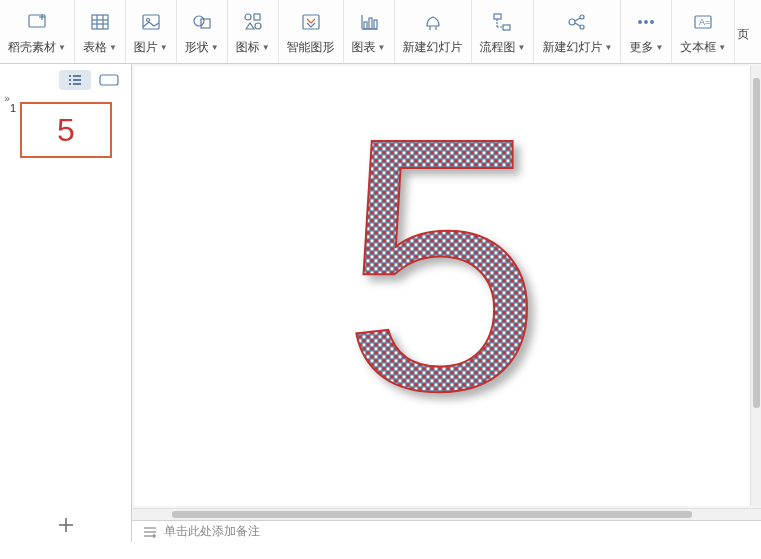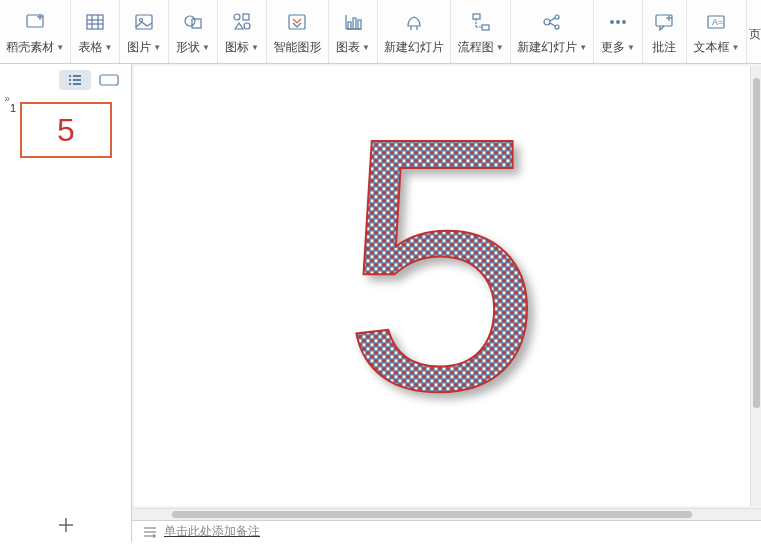--- a/index.html
+++ b/index.html
@@ -168,21 +168,20 @@
       right: 1px;
       top: 12px;
       width: 7px;
       height: 330px;
       background: #c4c4c4;
       border-radius: 3px;
     }
     .bottom-bar {
       height: 34px;
       display: flex;
-      text-decoration: underline;
     }
     .add-slide {
       width: 132px;
       border-right: 1px solid #d0d0d0;
       display: flex;
       align-items: center;
       justify-content: center;
     }
     .hscroll-area {
       flex: 1;
@@ -359,33 +358,20 @@
     <span class="tool-icon">
       <svg width="22" height="22" viewBox="0 0 22 22">
           <circle cx="5" cy="11" r="1.3" fill="#5b7fa6"></circle>
           <circle cx="11" cy="11" r="1.3" fill="#5b7fa6"></circle>
           <circle cx="17" cy="11" r="1.3" fill="#5b7fa6"></circle>
         </svg>
     </span>
     <span class="tool-label">
         <span>更多</span>
         <span class="dd-arrow">▼</span>
-      </span>
-  </div>
-  <div class="tool-item">
-    <span class="tool-icon">
-      <svg width="22" height="22" viewBox="0 0 22 22">
-          <rect x="3" y="4" width="16" height="11" rx="1"></rect>
-          <line x1="16" y1="4" x2="16" y2="10"></line>
-          <line x1="13" y1="7" x2="19" y2="7"></line>
-          <polyline points="7,15 7,19 11,15"></polyline>
-        </svg>
-    </span>
-    <span class="tool-label">
-        <span>批注</span>
       </span>
   </div>
   <div class="tool-item">
     <span class="tool-icon">
       <svg width="22" height="22" viewBox="0 0 22 22">
           <rect x="3" y="5" width="16" height="12" rx="1"></rect>
           <text x="7" y="14" font-size="9" fill="#5b7fa6" stroke="none">A=</text>
         </svg>
     </span>
     <span class="tool-label">

